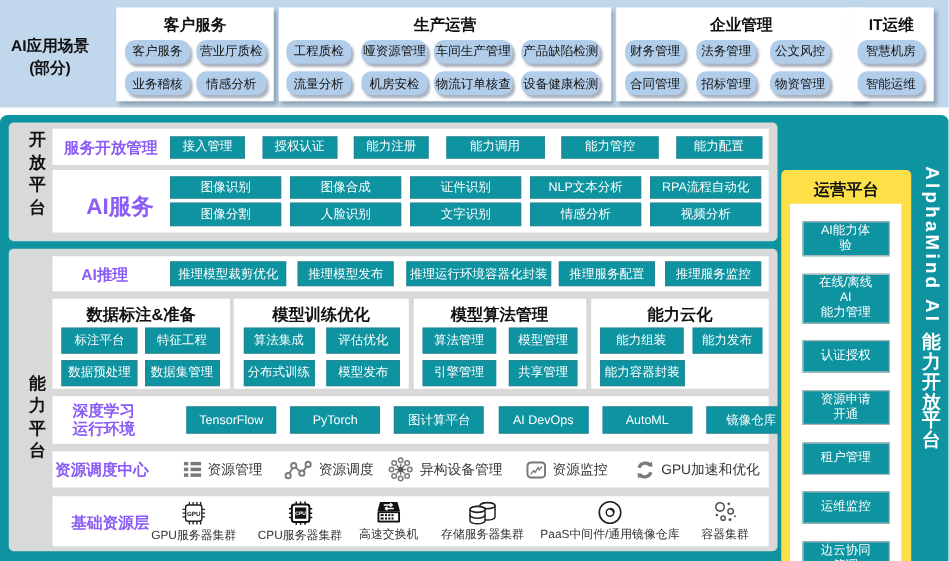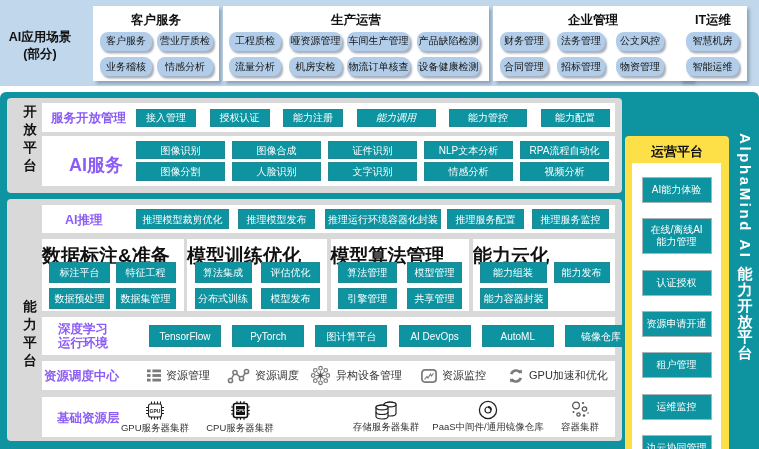--- a/index.html
+++ b/index.html
@@ -25,37 +25,37 @@
           flex-direction:column;align-items:center;justify-content:center;
           font-weight:bold;font-size:13.5px;line-height:18px;color:#111;}
   .vtext{width:14px;word-break:break-all;text-align:center;}
   .row{position:absolute;left:35px;width:573px;background:#fff;}
   .row-label{position:absolute;font-weight:bold;color:#8b5cf6;}
   .tbtn{background:#0e93a1;color:#fff;font-size:10px;display:flex;align-items:center;
         justify-content:center;box-sizing:border-box;border:1px solid rgba(90,105,110,.25);
         text-align:center;line-height:11px;}
   .btnrow{position:absolute;display:flex;align-items:center;}
   .subbox{position:absolute;background:#fff;}
-  .subbox-title{position:absolute;left:0;top:4px;width:100%;text-align:left;
-                font-weight:bold;font-size:19px;color:#111;}
+  .subbox-title{position:absolute;left:0;top:4px;width:100%;text-align:center;
+                font-weight:bold;font-size:13px;color:#111;}
   .icon-group{position:absolute;display:flex;align-items:center;}
   .icon-group .lbl{font-size:11px;color:#333;margin-left:5px;white-space:nowrap;}
   .res-item{position:absolute;display:flex;flex-direction:column;align-items:center;}
   .res-item .lbl{font-size:9.5px;color:#333;white-space:nowrap;margin-top:1px;}
   
   .op-panel{position:absolute;left:625px;top:7px;width:104px;height:343px;
             background:#fde047;border-radius:4px;margin-top:37px;}
   .op-title{position:absolute;left:0;top:7px;width:100%;text-align:center;
             font-weight:bold;font-size:13px;color:#111;}
   .op-inner{position:absolute;left:7px;top:27px;width:89px;height:310px;background:#fff;
             display:flex;flex-direction:column;align-items:center;
             justify-content:space-between;padding:14px 0 12px 0;box-sizing:border-box;}
   .op-btn{width:70px;min-height:26px;background:#0e93a1;color:#fff;font-size:10px;white-space:pre-line;
           line-height:12px;display:flex;align-items:center;justify-content:center;
-          text-align:center;border:1px solid #a9b4b6;box-sizing:border-box;padding:1px 2px;}
+          text-align:center;border:1px solid #a9b4b6;box-sizing:border-box;padding:1px 12px;}
   .side-title{position:absolute;left:731px;top:133px;width:28px;
               display:flex;flex-direction:column;align-items:center;
               color:#fff;font-weight:bold;font-size:15px;}
   .st-latin{writing-mode:vertical-rl;white-space:nowrap;letter-spacing:2.6px;line-height:28px;}
   .st-cjk{width:16px;line-height:15.7px;text-align:center;margin-top:7px;word-break:break-all;}
   svg{display:block;}
 </style>
 </head>
 <body>
 
@@ -110,21 +110,21 @@
       <div class="vlabel" style="padding-bottom:14px;">
         <span class="vtext">开放平台</span>
       </div>
 
       <div class="row" style="top:5px;height:29px;">
         <div class="row-label" style="left:9px;top:7px;font-size:12.5px;">服务开放管理</div>
         <div class="btnrow" style="left:94px;top:0;height:29px;gap:13.5px;">
           <div class="tbtn" style="width:60px;height:18px;">接入管理</div>
           <div class="tbtn" style="width:60px;height:18px;">授权认证</div>
           <div class="tbtn" style="width:60px;height:18px;">能力注册</div>
-          <div class="tbtn" style="width:79px;height:18px;font-style:italic;">能力调用</div>
+          <div class="tbtn" style="width:79px;height:18px;">能力调用</div>
           <div class="tbtn" style="width:78px;height:18px;">能力管控</div>
           <div class="tbtn" style="width:69px;height:18px;">能力配置</div>
         </div>
       </div>
 
       <div class="row" style="top:38px;height:50px;">
         <div class="row-label" style="left:27px;top:17px;font-size:18px;">AI服务</div>
         <div class="btnrow" style="left:94px;top:5px;height:18px;gap:7px;">
           <div class="tbtn" style="width:89px;height:18px;">图像识别</div>
           <div class="tbtn" style="width:89px;height:18px;">图像合成</div>
@@ -312,20 +312,42 @@
                 <path d="M7 19.8 V17.5 M10.5 19.8 V17.5 M14 19.8 V17.5"></path>
                 <path d="M3.5 7 H1.2 M3.5 10.5 H1.2 M3.5 14 H1.2"></path>
                 <path d="M19.8 7 H17.5 M19.8 10.5 H17.5 M19.8 14 H17.5"></path>
               </g>
               <text x="10.5" y="12.2" font-size="4" font-weight="bold" fill="#fff" text-anchor="middle" font-family="Liberation Sans,sans-serif">CPU</text>
             </svg>
           </span>
           <span class="lbl">CPU服务器集群</span>
         </div>
 
+        <div class="res-item" style="left:209px;top:3px;width:120px;">
+          <span>
+            <svg width="20" height="20" viewBox="0 0 20 20">
+              <path d="M3 1.5 H17 L19 9 H1 Z" fill="#111"></path>
+              <rect x="1" y="9" width="18" height="9" rx="1" fill="#111"></rect>
+              <path d="M6 4 H13 M13 4 L11 2.8 M13 4 L11 5.2" stroke="#fff" stroke-width="1.2" fill="none"></path>
+              <path d="M14 6.8 H7 M7 6.8 L9 5.6 M7 6.8 L9 8" stroke="#fff" stroke-width="1.2" fill="none"></path>
+              <rect x="2.5" y="10.5" width="15" height="6" fill="#fff"></rect>
+              <g fill="#111">
+                <rect x="3.5" y="11.3" width="2.4" height="1.6"></rect>
+                  <rect x="7" y="11.3" width="1.6" height="1.6"></rect>
+                  <rect x="9.6" y="11.3" width="1.6" height="1.6"></rect>
+                  <rect x="12.2" y="11.3" width="1.6" height="1.6"></rect>
+                <rect x="3.5" y="14" width="2.4" height="1.6"></rect>
+                  <rect x="7" y="14" width="1.6" height="1.6"></rect>
+                  <rect x="9.6" y="14" width="1.6" height="1.6"></rect>
+                  <rect x="12.2" y="14" width="1.6" height="1.6"></rect>
+              </g>
+            </svg>
+          </span>
+          <span class="lbl">高速交换机</span>
+        </div>
 
         <div class="res-item" style="left:284px;top:3px;width:120px;">
           <span>
             <svg width="22" height="20" viewBox="0 0 22 20">
               <g fill="#fff" stroke="#222" stroke-width="1.2">
                 <path d="M9 4.5 C9 3.1 11.7 2 15 2 C18.3 2 21 3.1 21 4.5 V13.5 C21 14.9 18.3 16 15 16 C11.7 16 9 14.9 9 13.5 Z"></path>
                 <ellipse cx="15" cy="4.5" rx="6" ry="2.4"></ellipse>
                 <path d="M1 7.5 C1 6.1 3.7 5 7 5 C10.3 5 13 6.1 13 7.5 V16.5 C13 17.9 10.3 19 7 19 C3.7 19 1 17.9 1 16.5 Z"></path>
                 <ellipse cx="7" cy="7.5" rx="6" ry="2.4"></ellipse>
                 <path d="M1 12 C1 13.4 3.7 14.5 7 14.5 C10.3 14.5 13 13.4 13 12" fill="none"></path>

